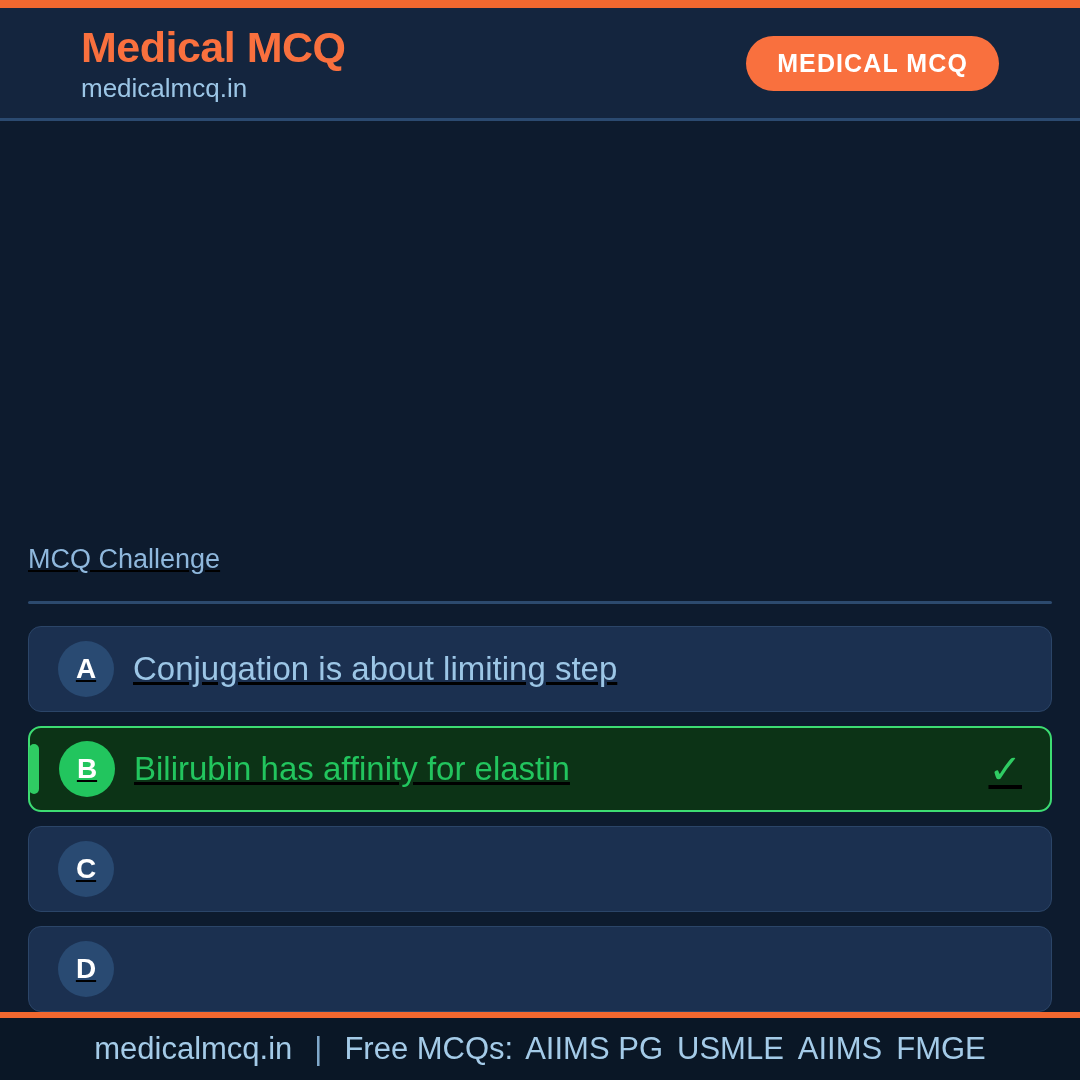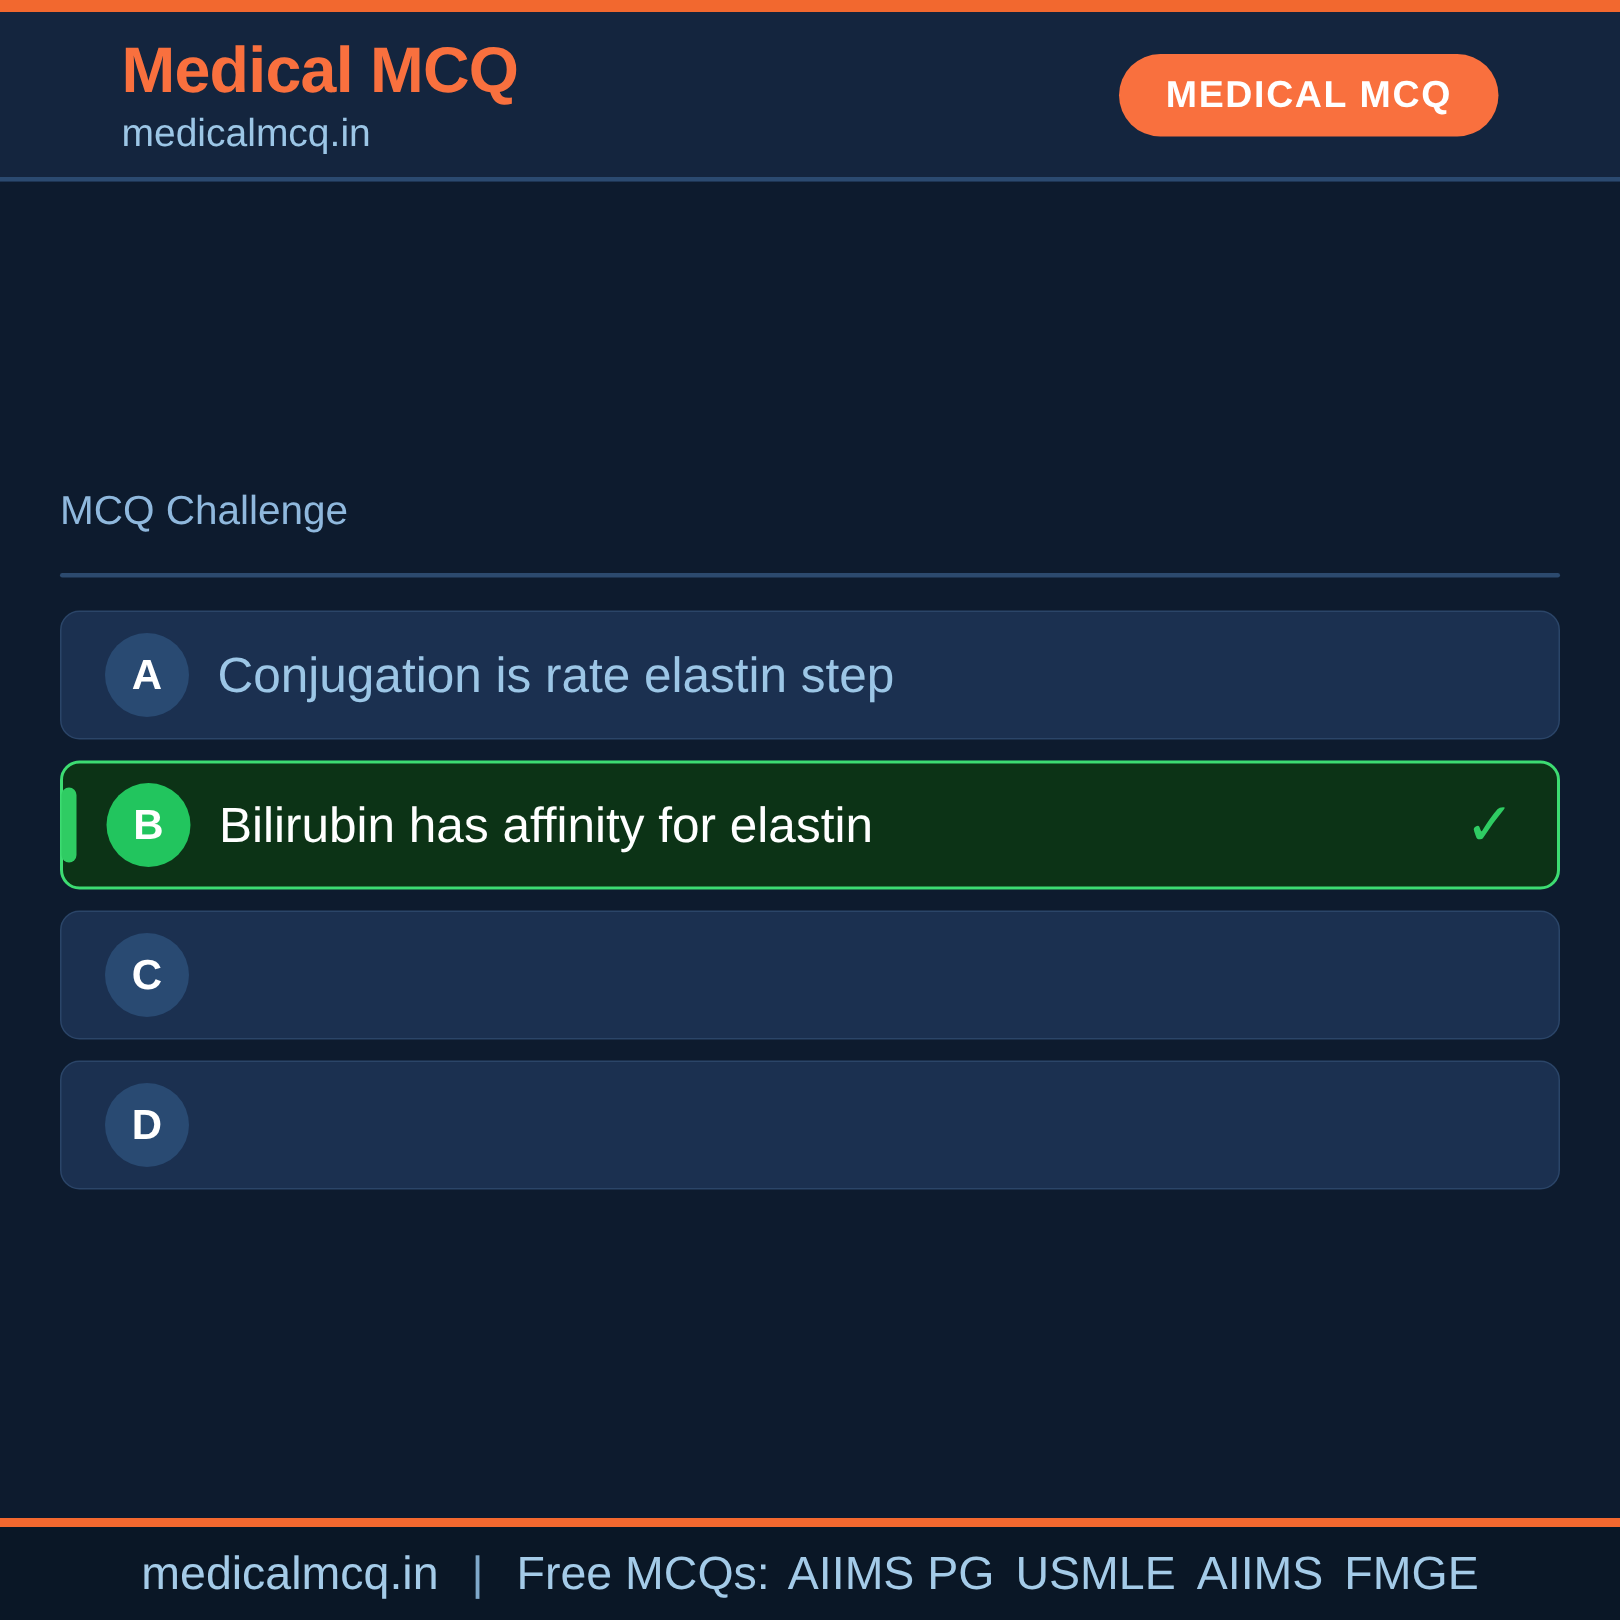--- a/index.html
+++ b/index.html
@@ -72,23 +72,24 @@
     border-radius: 28px;
     white-space: nowrap;
   }
 
   
   .body-area {
     flex: 1 1 auto;
     position: relative;
     display: flex;
     flex-direction: column;
-    justify-content: center;
-    padding: 0 40px;
+    justify-content: flex-end;
+    padding: 0 28px;
     box-sizing: border-box;
+    text-decoration: underline;
   }
   .content {
     margin-top: -14px;
   }
   .kicker {
     font-size: 27px;
     color: #8fb8dd;
     margin-bottom: 8px;
     line-height: 1.1;
   }
@@ -160,21 +161,21 @@
   .option.correct .letter {
     background: #22c55e;
   }
   .option-text {
     font-size: 33px;
     color: #9cc6e6;
     line-height: 1.1;
     flex: 1 1 auto;
   }
   .option.correct .option-text {
-    color: #ffffff;
+    color: #22c55e;
   }
   .check {
     flex: 0 0 auto;
     color: #2fcc63;
     font-size: 40px;
     line-height: 1;
     margin-left: 14px;
   }
   .check.hidden {
     visibility: hidden;
@@ -226,21 +227,21 @@
   <div class="body-area">
     <div class="content">
       <div class="kicker">MCQ Challenge</div>
       <div class="divider"></div>
 
       <div class="options">
 
         <div class="option">
 
           <div class="letter">A</div>
-          <div class="option-text">Conjugation is rate elastin step</div>
+          <div class="option-text">Conjugation is about limiting step</div>
           <div class="check hidden">✓</div>
         </div>
 
         <div class="option correct">
           <div class="accent-bar"></div>
           <div class="letter">B</div>
           <div class="option-text">Bilirubin has affinity for elastin</div>
           <div class="check">✓</div>
         </div>
 

